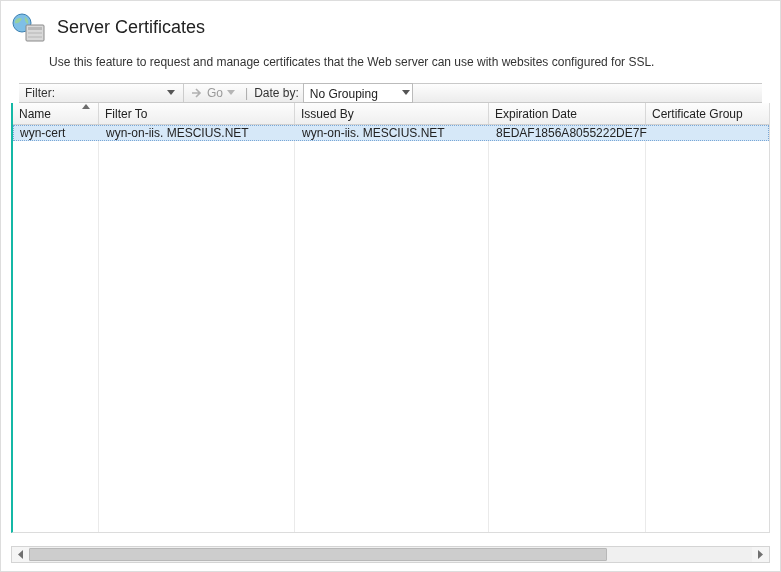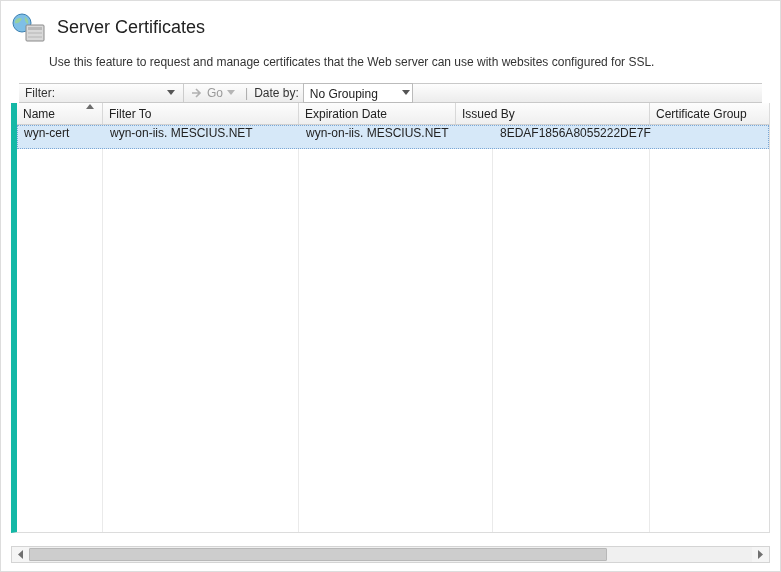--- a/index.html
+++ b/index.html
@@ -81,21 +81,21 @@
     border: 1px solid #bbb;
     padding: 1px 20px 1px 6px;
     position: relative;
     height: 20px;
     display: flex;
     align-items: flex-end;
     min-width: 110px;
   }
   .grid-wrap {
     margin: 0 10px;
-    border-left: 6px solid #14b8a6;
+    border-left: 2px solid #14b8a6;
     border-right: 1px solid #dcdcdc;
     border-bottom: 1px solid #dcdcdc;
     height: 430px;
     position: relative;
     overflow: hidden;
   }
   .grid-head {
     display: flex;
     background: linear-gradient(#fdfdfd,#efefef);
     border-bottom: 1px solid #d0d0d0;
@@ -132,21 +132,21 @@
   .grid-cols .col-bg {
     border-right: 1px solid #eaeaea;
     height: 100%;
   }
   .row {
     position: absolute;
     top: 0;
     left: 0;
     right: 0;
     display: flex;
-    height: 24px;
+    height: 16px;
     align-items: flex-start;
     background: #d6e8f8;
     border: 1px dotted #7aa7d6;
     font-size: 12px;
   }
   .row .cell {
     padding: 0 6px;
     white-space: nowrap;
     overflow: hidden;
   }
@@ -249,25 +249,25 @@
       <span>Name</span>
       <span class="sort-arrow">
         <svg width="8" height="6">
             <path d="M4 0 L8 5 L0 5 Z" fill="#6d6d6d"></path>
           </svg>
       </span>
     </div>
     <div class="col" style=";width:196px;flex:0 0 196px">
       <span>Filter To</span>
     </div>
+    <div class="col" style=";width:194px;flex:0 0 194px">
+      <span>Issued By</span>
+    </div>
     <div class="col" style=";width:157px;flex:0 0 157px">
       <span>Expiration Date</span>
-    </div>
-    <div class="col" style=";width:194px;flex:0 0 194px">
-      <span>Issued By</span>
     </div>
     <div class="col" style="border-right:none;width:160px;flex:0 0 160px">
       <span>Certificate Group</span>
     </div>
   </div>
 
   <div class="grid-body">
     <div class="grid-cols">
       <div class="col-bg" style=";width:86px;flex:0 0 86px"></div>
       <div class="col-bg" style=";width:196px;flex:0 0 196px"></div>

